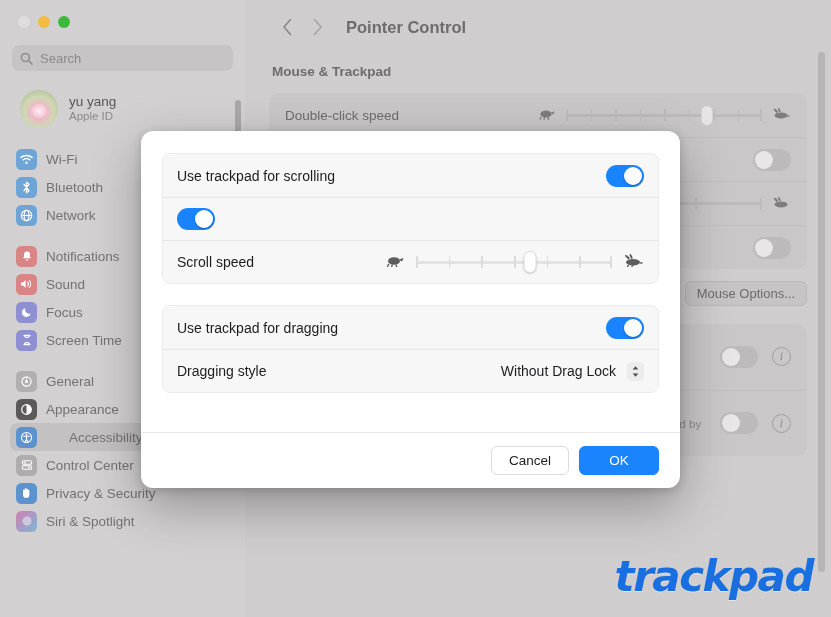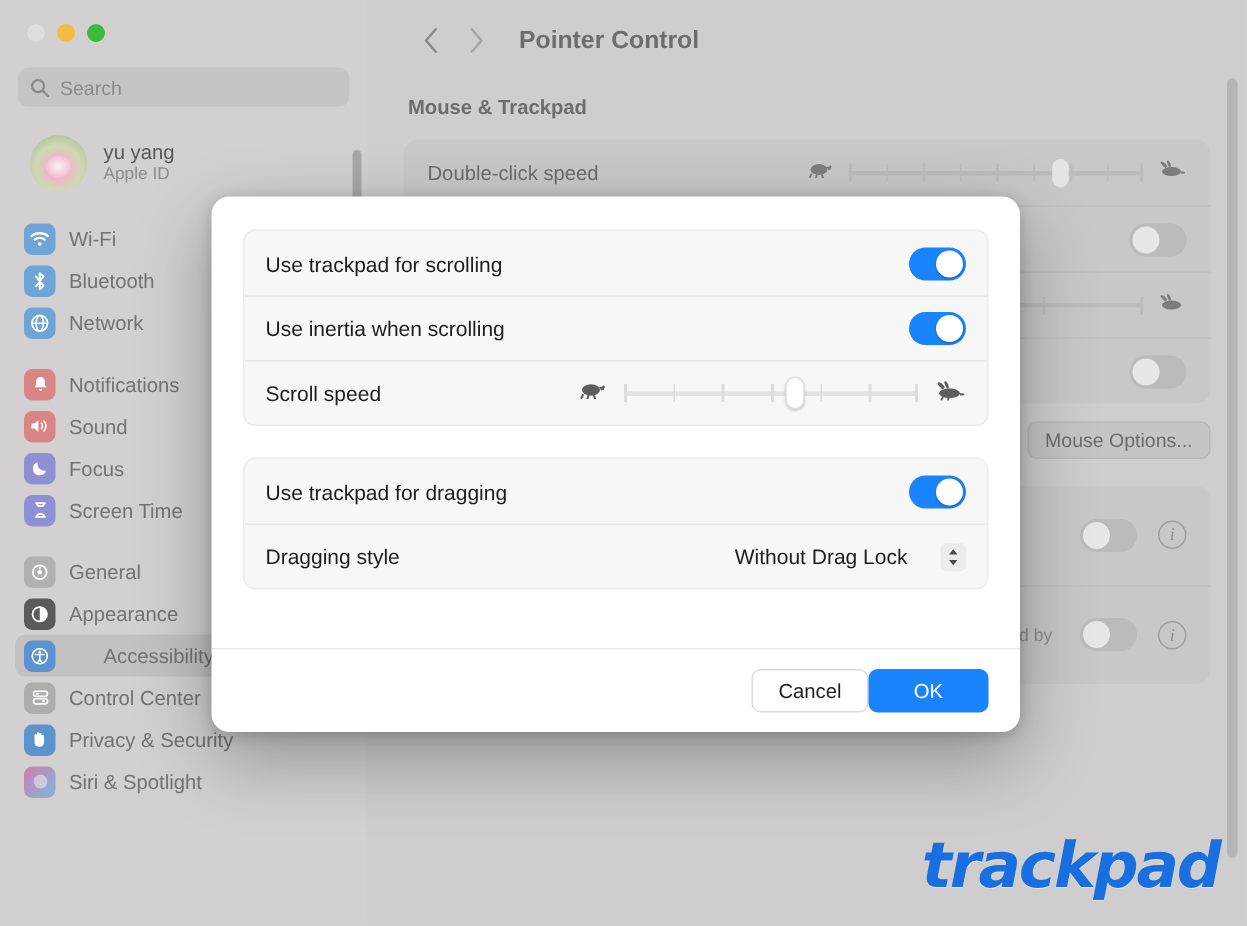--- a/index.html
+++ b/index.html
@@ -310,39 +310,39 @@
     position: absolute; top: 0px;
     width: 13px; height: 22px;
     border-radius: 7px;
     background: #ffffff;
     border: 1px solid #dcdcdc;
     box-shadow: 0 1px 2px rgba(0,0,0,.18);
     transform: translateX(-50%);
   }
 
   .popup {
-    display: flex; align-items: center; gap: 22px;
+    display: flex; align-items: center; gap: 11px;
     font-size: 14px; color: #1d1d1f;
   }
   .chev-updown {
     width: 17px; height: 19px;
     border-radius: 4px;
     background: #ececec;
     display: flex; flex-direction: column;
     align-items: center; justify-content: center;
     color: #4a4a4c;
     line-height: .62;
     font-size: 9px;
   }
 
   .dlg-footer {
     margin-top: auto;
     border-top: 1px solid #e9e9e9;
     padding: 13px 21px;
-    display: flex; justify-content: flex-end; 
+    display: flex; justify-content: flex-end; gap: 10px;
     align-items: flex-end;
   }
   .btn {
     font-family: "Liberation Sans", sans-serif;
     font-size: 13.5px;
     border-radius: 6px;
     padding: 6px 17px;
     border: 1px solid #dcdcdc;
     background: #fff;
     color: #1d1d1f;
@@ -650,21 +650,20 @@
 
   <div id="dialog">
     <div class="dlg-body">
 
       <div class="group">
         <div class="g-row">
           <div class="g-label">Use trackpad for scrolling</div>
           <div class="toggle-on"></div>
         </div>
         <div class="g-row">
-          <div class="g-label">Use inertia when scrolling</div>
           <div class="toggle-on"></div>
         </div>
         <div class="g-row">
           <div class="g-label">Scroll speed</div>
           <div class="dlg-slider">
             <span style="color:#5e5e60">
               <svg width="21" height="13" viewBox="0 0 21 13">
                 <ellipse cx="9" cy="7" rx="6" ry="3.8" fill="currentColor"></ellipse>
                 <path d="M14.4 5.2c1.5-.6 2.9-.3 3.3.5.3.8-.5 1.6-1.8 1.6" fill="currentColor"></path>
                 <circle cx="17.4" cy="4.9" r=".9" fill="currentColor"></circle>

